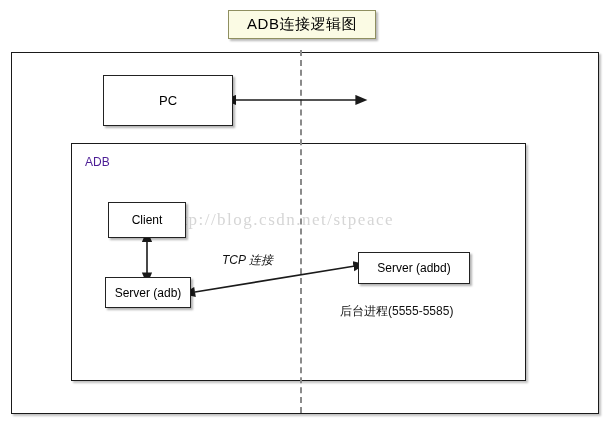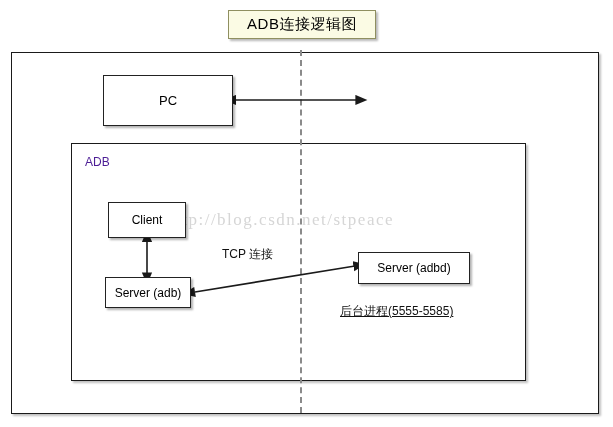--- a/index.html
+++ b/index.html
@@ -102,22 +102,22 @@
 
   
   .caption {
     position: absolute;
     font-size: 12px;
     color: #111111;
     white-space: nowrap;
     z-index: 5;
   }
   .cap-server-proc { left:92px;  top:328px; }
-  .cap-daemon-proc { left:340px; top:303px;text-decoration:underline; }
-  .cap-tcp         { left:222px; top:246px; }
+  .cap-daemon-proc { left:340px; top:303px; }
+  .cap-tcp         { left:222px; top:252px;font-style:italic; }
 
   
   .watermark {
     position: absolute;
     left: 166px;
     top: 210px;
     font-family: "Liberation Serif", serif;
     font-size: 17px;
     color: #d6d6d6;
     letter-spacing: 1.5px;

